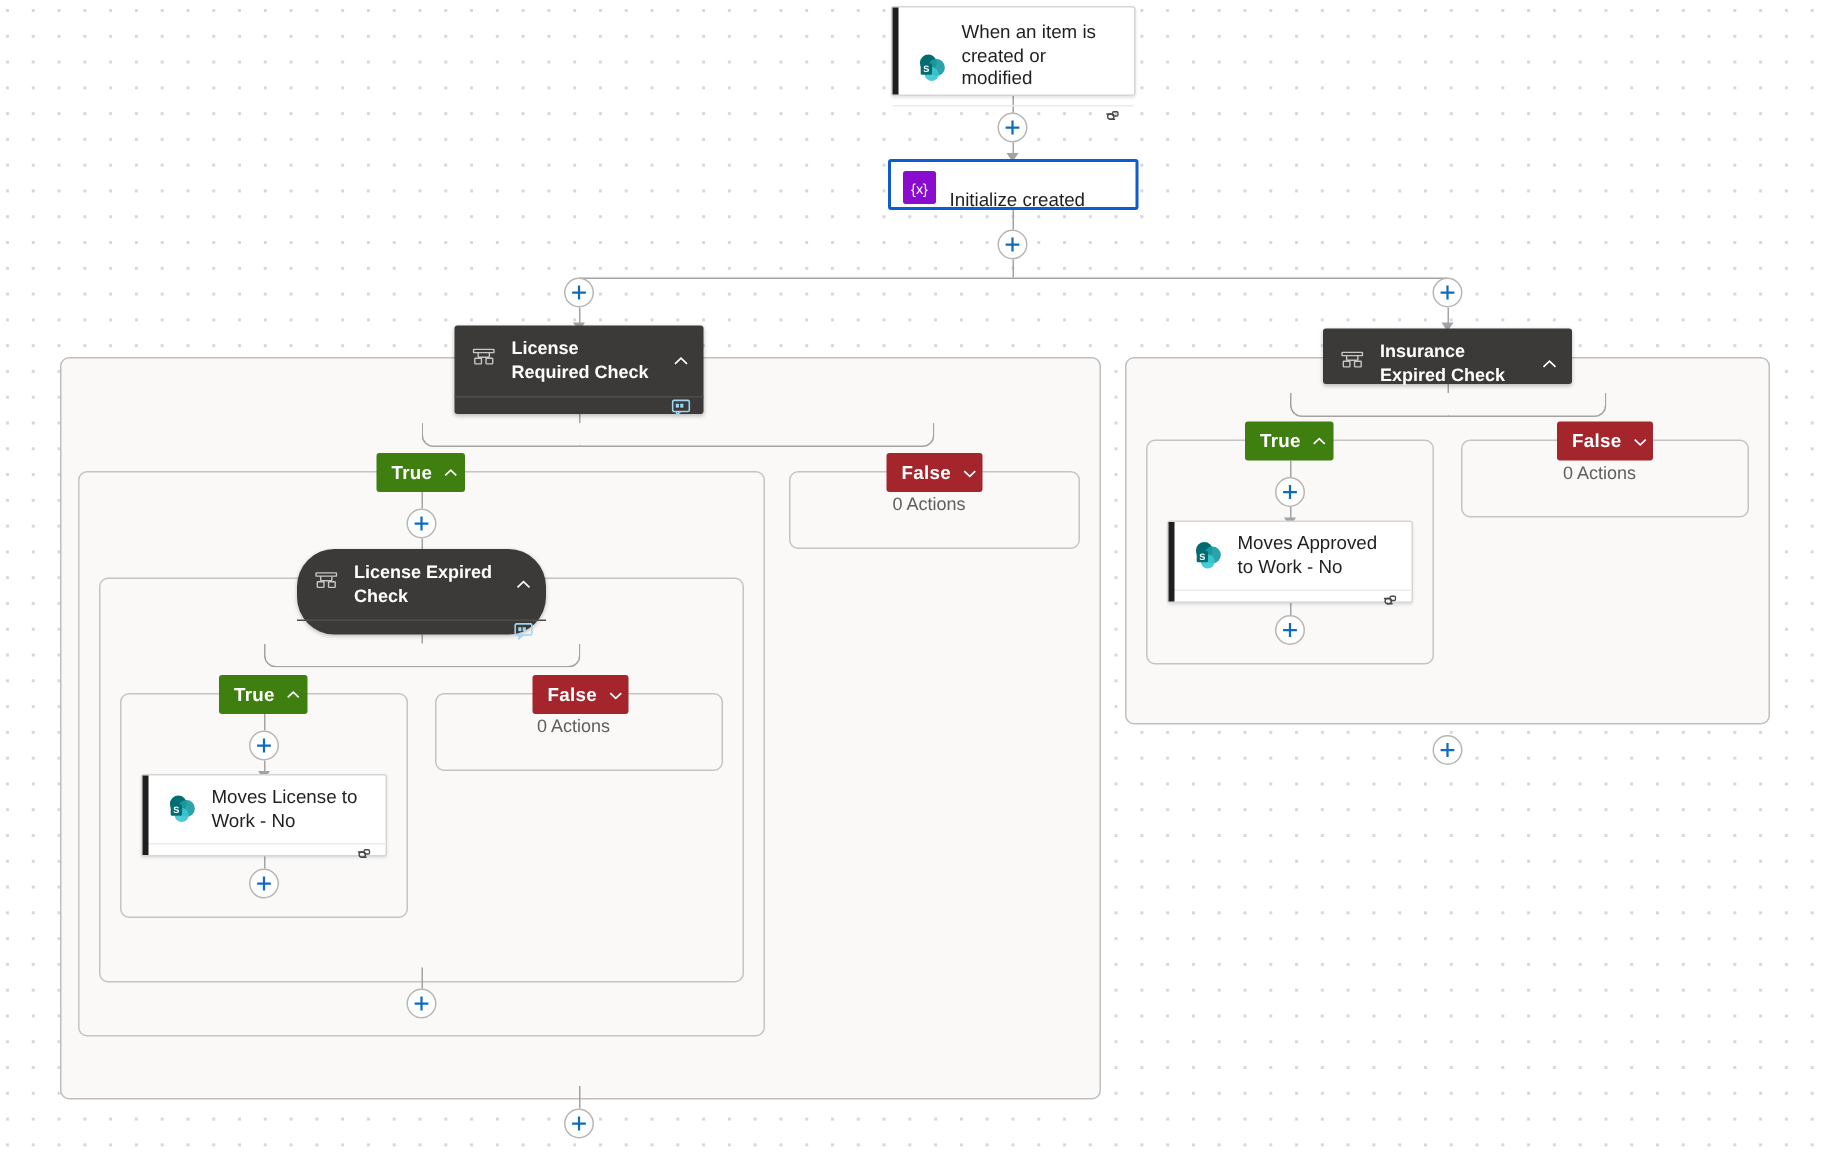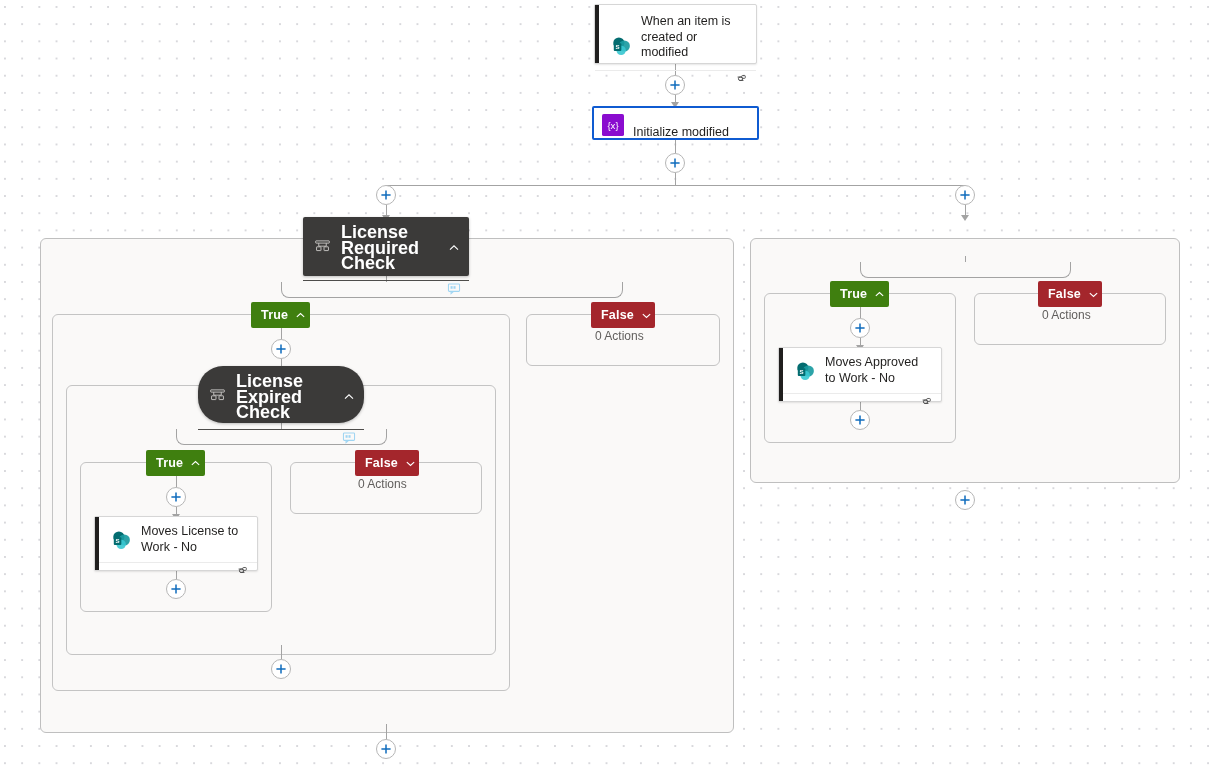--- a/index.html
+++ b/index.html
@@ -128,21 +128,21 @@
     flex-direction:column;
   }
   .cond .body {
     display:flex;
     align-items:center;
     gap:10px;
     padding:8px 9px 8px 11px;
     flex:1;
   }
   .cond .title {
-    font-size:18px;
+    font-size:12px;
     line-height:15.5px;
     color:#ffffff;
     font-weight:bold;
     flex:1;
   }
   .cond .foot {
     height:20px;
     border-top:1px solid #4e4d4b;
     display:flex;
     align-items:center;
@@ -278,21 +278,21 @@
   </div>
 
   <div class="card selected" style="left:592px; top:106px; width:167px; height:34px;">
     <div class="body" style="padding:6px 10px 6px 8px;">
       <span style="flex:0 0 auto;">
         <svg width="22" height="22" viewBox="0 0 24 24">
           <rect x="0" y="0" width="24" height="24" rx="2" fill="#8a0ccf"></rect>
           <text x="12" y="16.5" font-size="10.5" font-family="Liberation Sans, sans-serif" fill="#ffffff" text-anchor="middle">{x}</text>
         </svg>
       </span>
-      <span class="title">Initialize modified</span>
+      <span class="title">Initialize created</span>
     </div>
   </div>
 
   <div class="cond" style="left:303px; top:217px; width:166px; height:59px;">
     <div class="body">
       <span style="flex:0 0 auto;">
         <svg width="17" height="17" viewBox="0 0 20 20">
           <rect x="2" y="3.4" width="16" height="2.6" rx="0.4" fill="none" stroke="#c8c6c4" stroke-width="1.1"></rect>
           <path d="M5.6 6v3.6M14.4 6v3.6M5.6 9.6h8.8" stroke="#c8c6c4" stroke-width="1.1" fill="none"></path>
           <rect x="3" y="10.4" width="5.2" height="4.4" rx="0.4" fill="none" stroke="#c8c6c4" stroke-width="1.1"></rect>
@@ -340,20 +340,38 @@
         <svg width="14" height="13" viewBox="0 0 16 15">
           <rect x="1.6" y="2.2" width="12.8" height="8.6" rx="1" fill="none" stroke="#9fd5f2" stroke-width="1.2"></rect>
           <path d="M4.6 10.8L4.6 13.4 7.6 10.8" fill="none" stroke="#9fd5f2" stroke-width="1.2"></path>
           <rect x="4" y="4.8" width="2.4" height="3" fill="#9fd5f2"></rect>
           <rect x="7.4" y="4.8" width="2.4" height="3" fill="#9fd5f2"></rect>
         </svg>
       </span>
     </div>
   </div>
 
+  <div class="cond" style="left:882px; top:219px; width:166px; height:37px;">
+    <div class="body">
+      <span style="flex:0 0 auto;">
+        <svg width="17" height="17" viewBox="0 0 20 20">
+          <rect x="2" y="3.4" width="16" height="2.6" rx="0.4" fill="none" stroke="#c8c6c4" stroke-width="1.1"></rect>
+          <path d="M5.6 6v3.6M14.4 6v3.6M5.6 9.6h8.8" stroke="#c8c6c4" stroke-width="1.1" fill="none"></path>
+          <rect x="3" y="10.4" width="5.2" height="4.4" rx="0.4" fill="none" stroke="#c8c6c4" stroke-width="1.1"></rect>
+          <rect x="11.8" y="10.4" width="5.2" height="4.4" rx="0.4" fill="none" stroke="#c8c6c4" stroke-width="1.1"></rect>
+        </svg>
+      </span>
+      <span class="title">Insurance Expired Check</span>
+      <span style="flex:0 0 auto;">
+        <svg class="chev" width="12" height="12" viewBox="0 0 12 12">
+          <path d="M2 7.6L6 3.8l4 3.8" fill="none" stroke="#ffffff" stroke-width="1.1"></path>
+        </svg>
+      </span>
+    </div>
+  </div>
 
   <div class="card" style="left:94px; top:516px; width:164px; height:55px;">
     <div class="accent"></div>
     <div class="body" style="padding:7px 10px 7px 16px;">
       <span style="flex:0 0 auto;">
         <svg width="21" height="21" viewBox="0 0 24 24">
           <circle cx="9" cy="8" r="6.4" fill="#036c70"></circle>
           <circle cx="15.2" cy="11.4" r="6.4" fill="#1a9ba1" opacity=".92"></circle>
           <circle cx="11.6" cy="16.4" r="5.4" fill="#37c6d0" opacity=".9"></circle>
           <rect x="3.2" y="8.4" width="8.6" height="8.6" rx="1" fill="#036c70"></rect>

